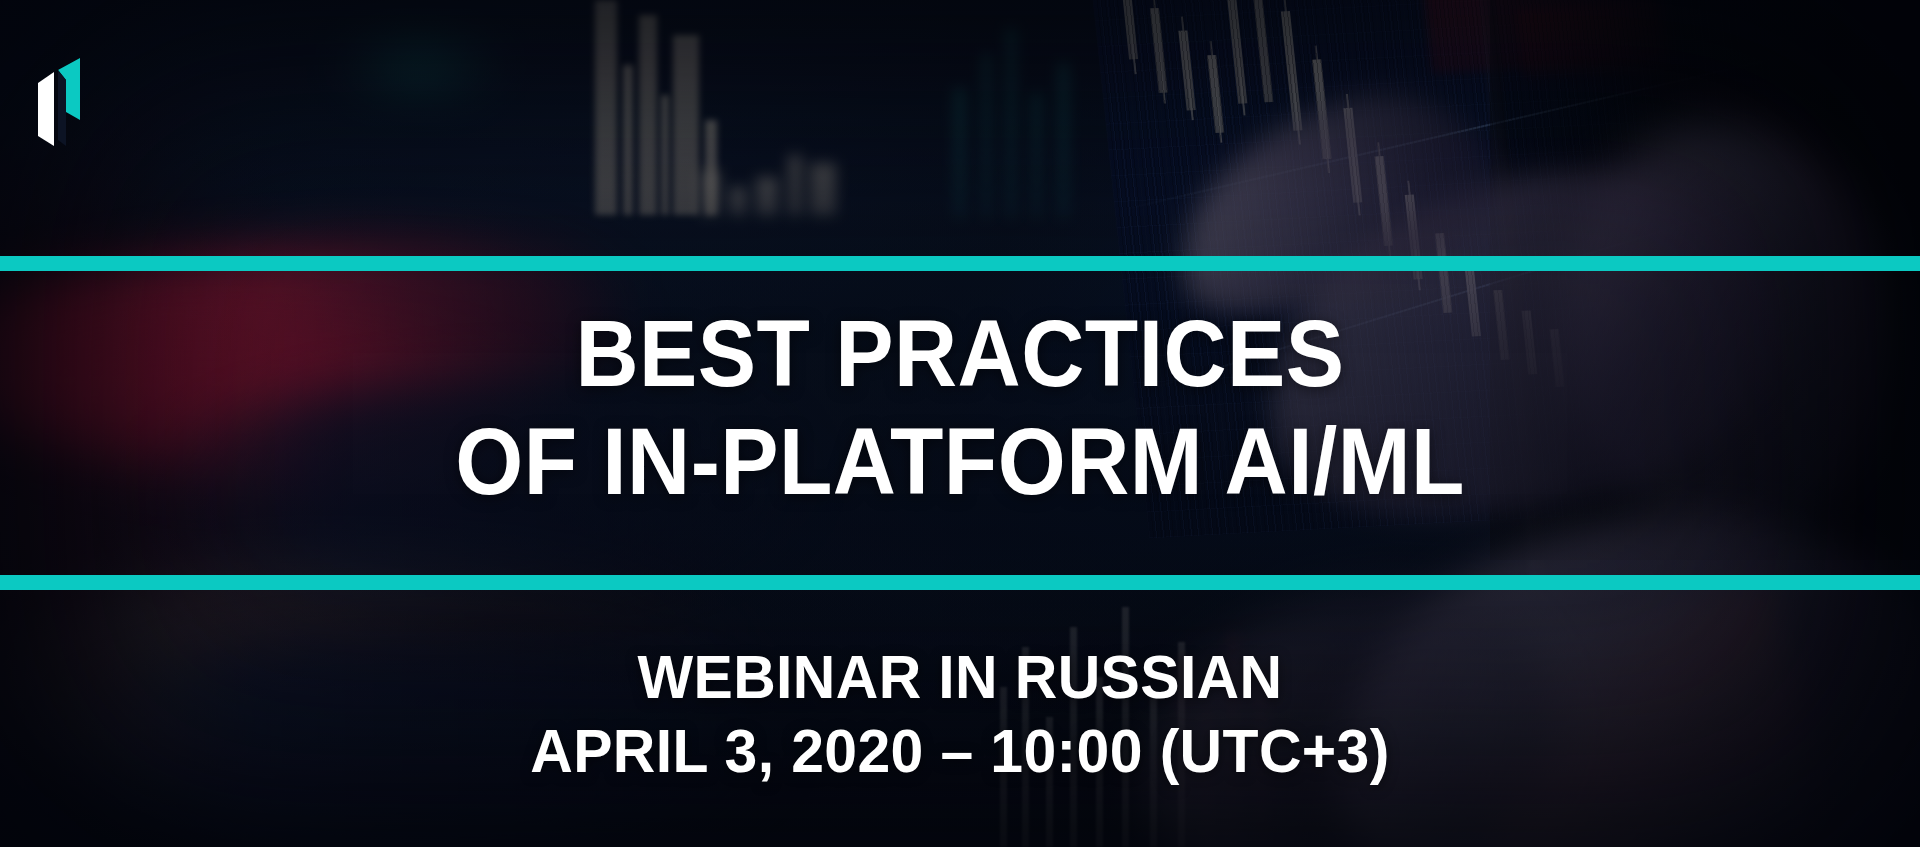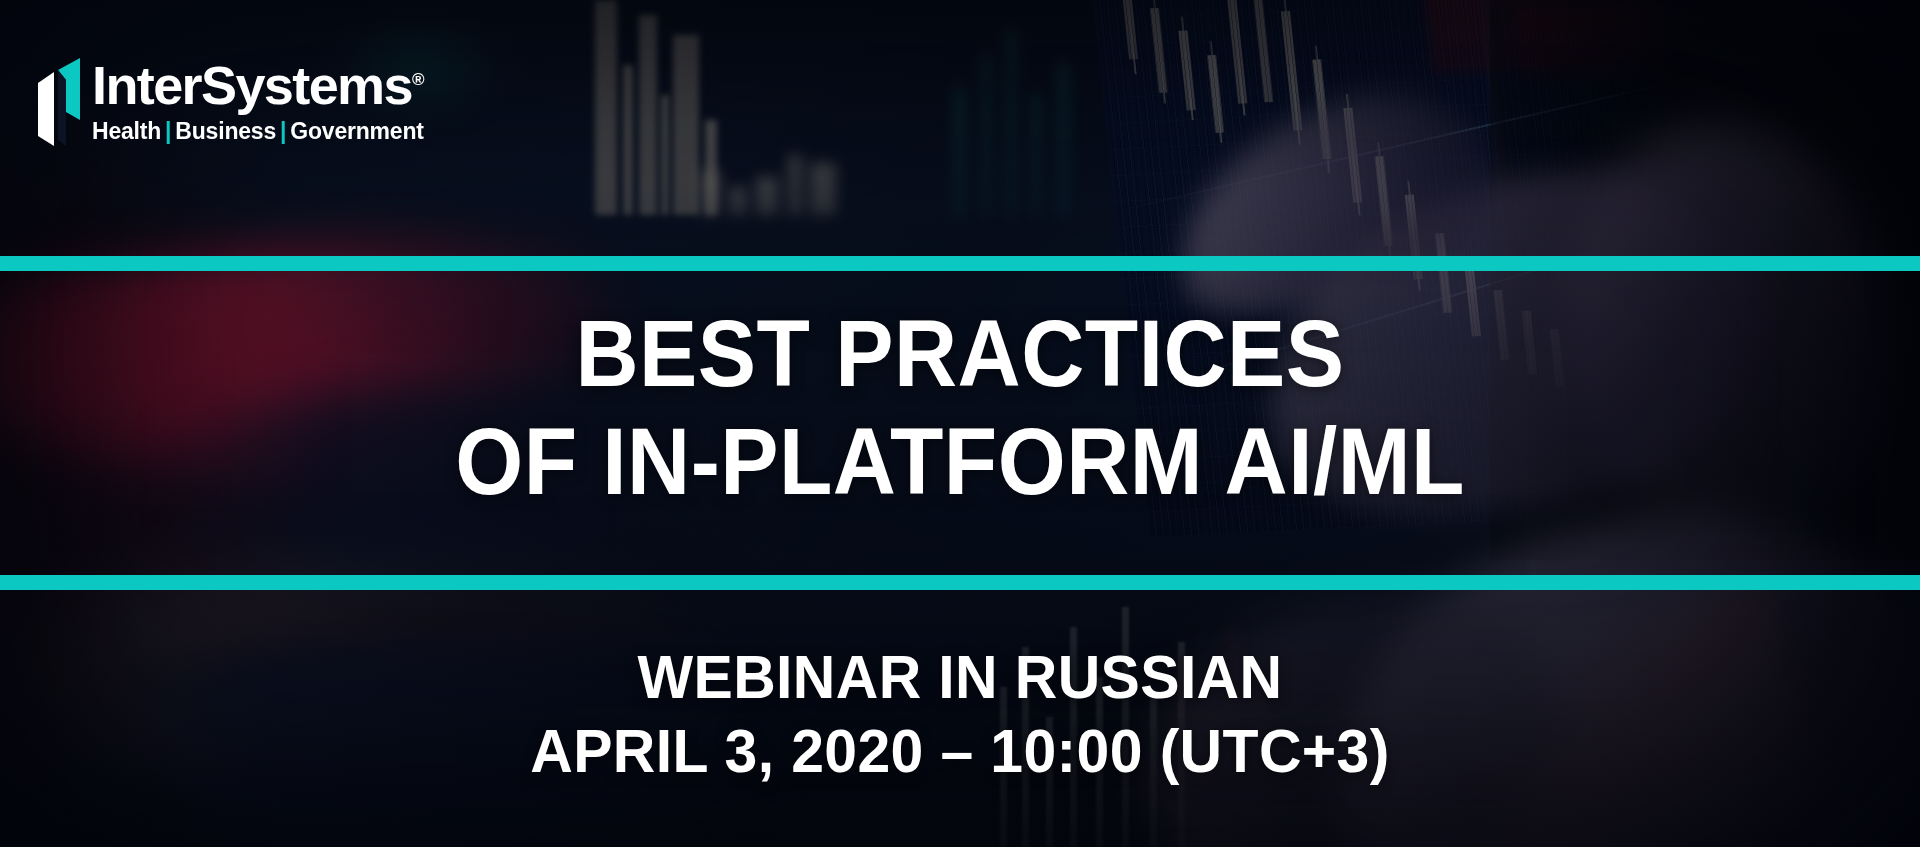--- a/index.html
+++ b/index.html
@@ -401,28 +401,20 @@
 
   <div class="rule rule-top"></div>
   <div class="rule rule-bottom"></div>
 
   <div class="logo">
     <svg class="logo-mark" viewBox="0 0 46 88" aria-hidden="true">
       <polygon points="2,25 18,14 18,88 2,78" fill="#ffffff"></polygon>
       <polygon points="22,12 44,0 44,62 30,54 30,22" fill="#0bc9c2"></polygon>
       <polygon points="22,12 30,22 30,88 22,82" fill="#0c1324"></polygon>
     </svg>
-    <div class="logo-text">
-      <div class="logo-wordmark">
-        <span>InterSystems</span><span class="logo-reg">®</span>
-      </div>
-      <div class="logo-tagline">
-        <span>Health</span><span class="sep">|</span><span>Business</span><span class="sep">|</span><span>Government</span>
-      </div>
-    </div>
   </div>
 
   <div class="content">
     <div class="headline">
       <span class="ln">BEST PRACTICES</span>
       <span class="ln">OF IN-PLATFORM AI/ML</span>
     </div>
 
     <div class="subhead">
       <span class="ln">WEBINAR IN RUSSIAN</span>

